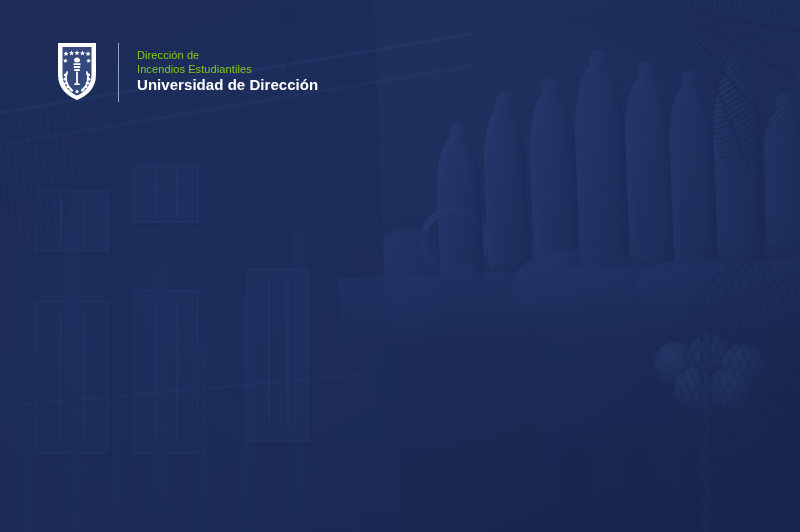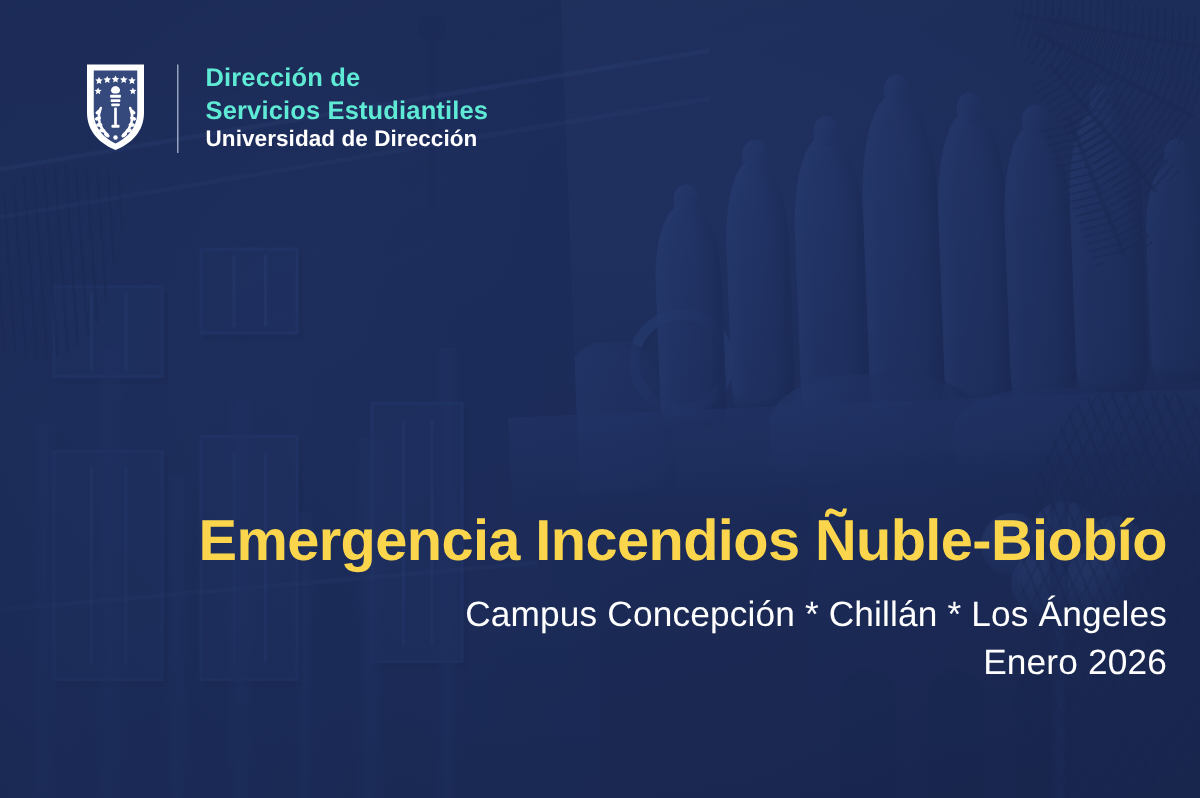--- a/index.html
+++ b/index.html
@@ -267,23 +267,23 @@
   .crest { width: 46px; height: 62px; display: block; }
   .logo-divider {
     width: 1px;
     height: 59px;
     background: rgba(214,226,243,.65);
     margin: 0 18px 0 18px;
   }
   .logo-text { line-height: 1.26; }
   .logo-line {
     display: block;
-    color: #5eead4;
-    font-size: 17px;
-    font-weight: 700;
+    color: #84cc16;
+    font-size: 11px;
+    font-weight: 400;
     letter-spacing: .1px;
     white-space: nowrap;
   }
   .logo-line.strong {
     font-weight: 700;
     color: #ffffff;
     font-size: 15px;
     letter-spacing: .05px;
   }
 
@@ -465,24 +465,19 @@
         <ellipse cx="31.8" cy="46.0" rx="2.1" ry="1.25" transform="rotate(-14 31.8 46)"></ellipse>
         <ellipse cx="28.8" cy="49.0" rx="2.1" ry="1.25" transform="rotate(-32 28.8 49)"></ellipse>
         <circle cx="23" cy="50.6" r="1.5"></circle>
       </g>
     </svg>
 
     <div class="logo-divider"></div>
 
     <div class="logo-text">
       <span class="logo-line">Dirección de</span>
-      <span class="logo-line">Servicios Estudiantiles</span>
+      <span class="logo-line">Incendios Estudiantiles</span>
       <span class="logo-line strong">Universidad de Dirección</span>
     </div>
   </div>
 
-  <div class="headline">
-    <h1 class="title">Emergencia Incendios Ñuble-Biobío</h1>
-    <p class="subtitle">Campus Concepción * Chillán * Los Ángeles</p>
-    <p class="date">Enero 2026</p>
-  </div>
 
 </div>
 
 </body></html>

